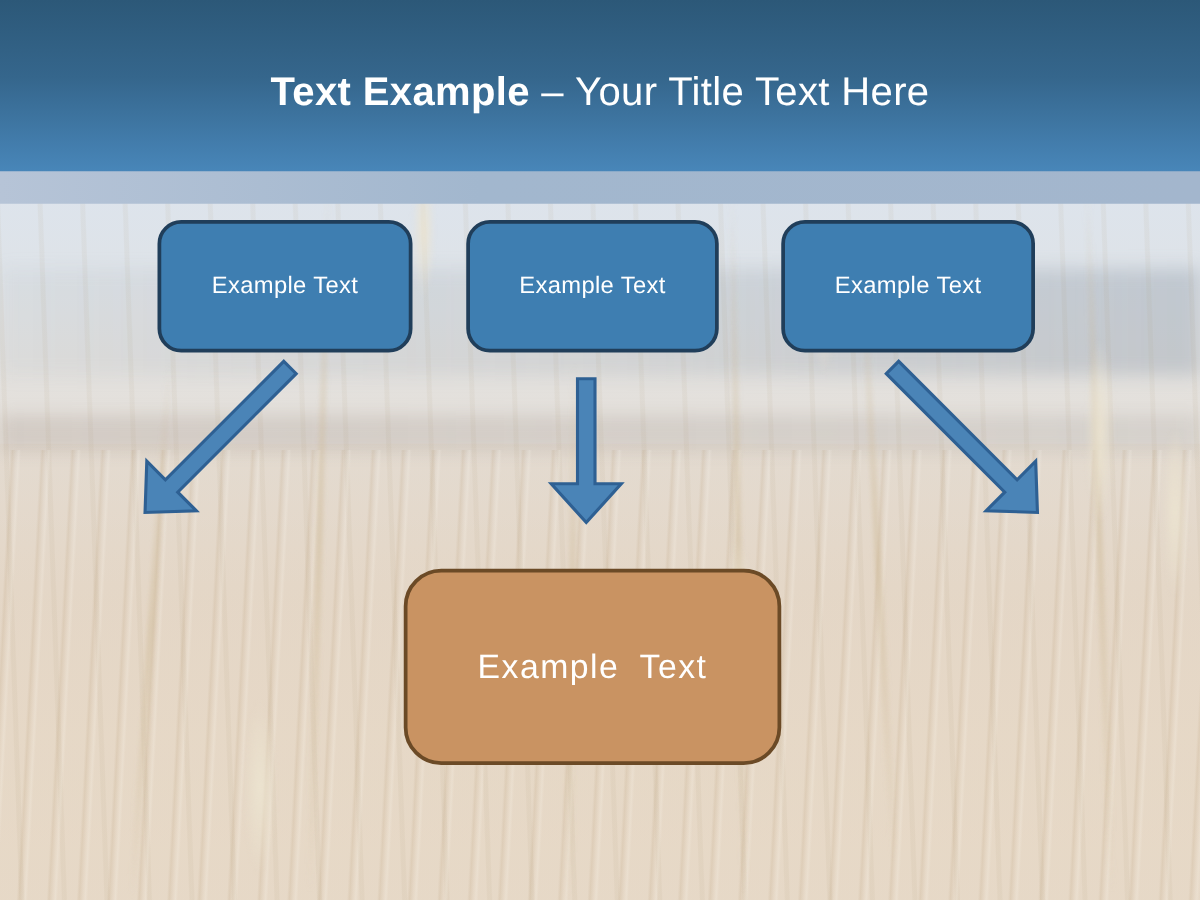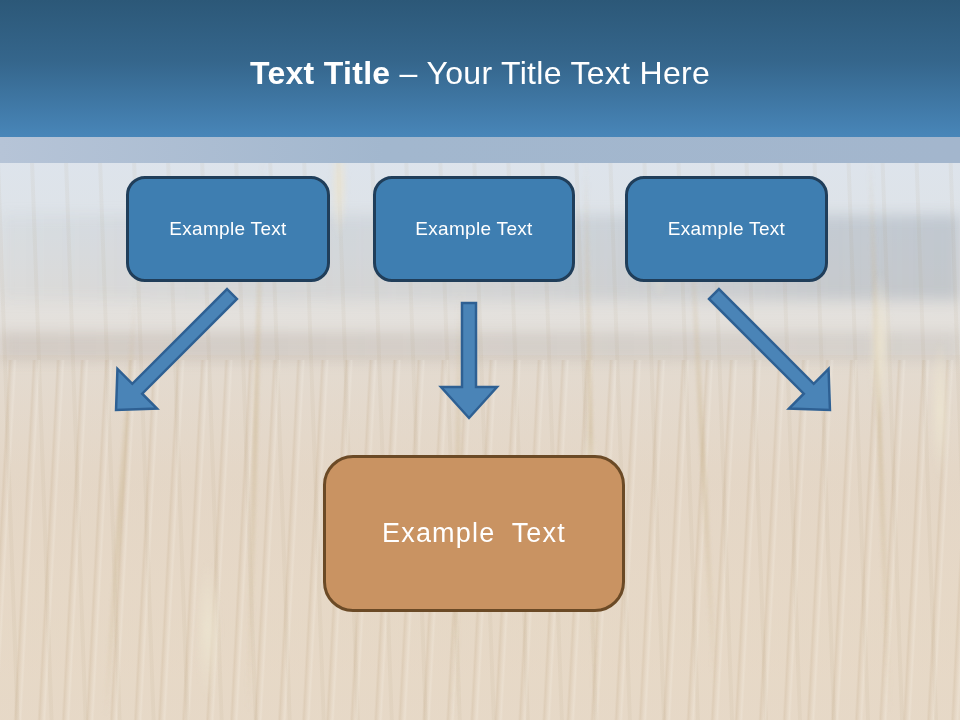--- a/index.html
+++ b/index.html
@@ -95,21 +95,21 @@
   <div class="stalk k6"></div>
   <div class="wheat-head h1"></div>
   <div class="wheat-head h2"></div>
   <div class="wheat-head h3"></div>
   <div class="wheat-head h4"></div>
   <div class="wheat-head h5"></div>
   <div class="wheat-head h6"></div>
   <div class="sky-band"></div>
 
   <header class="header">
-    <h1 class="title"><span class="t-bold">Text Title</span><span class="t-dash">–</span><span class="t-light">Your Title Text Here</span></h1>
+    <h1 class="title"><span class="t-bold">Text Example</span><span class="t-dash">–</span><span class="t-light">Your Title Text Here</span></h1>
   </header>
 
   <div class="src-box box-1">
     <span class="src-label">Example Text</span>
   </div>
   <div class="src-box box-2">
     <span class="src-label">Example Text</span>
   </div>
   <div class="src-box box-3">
     <span class="src-label">Example Text</span>

